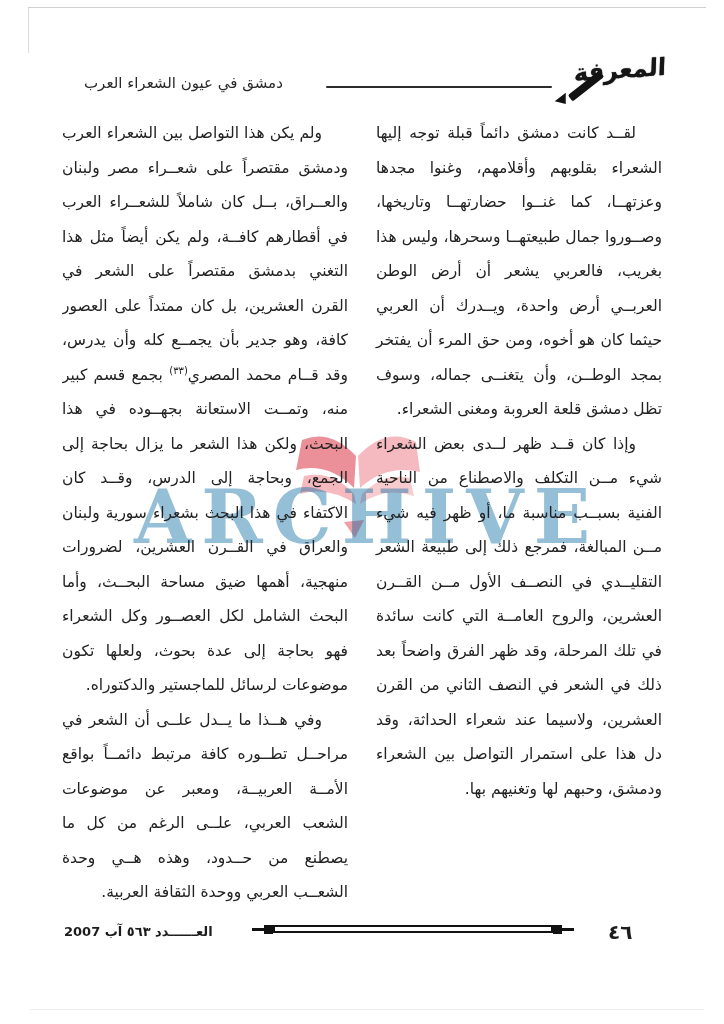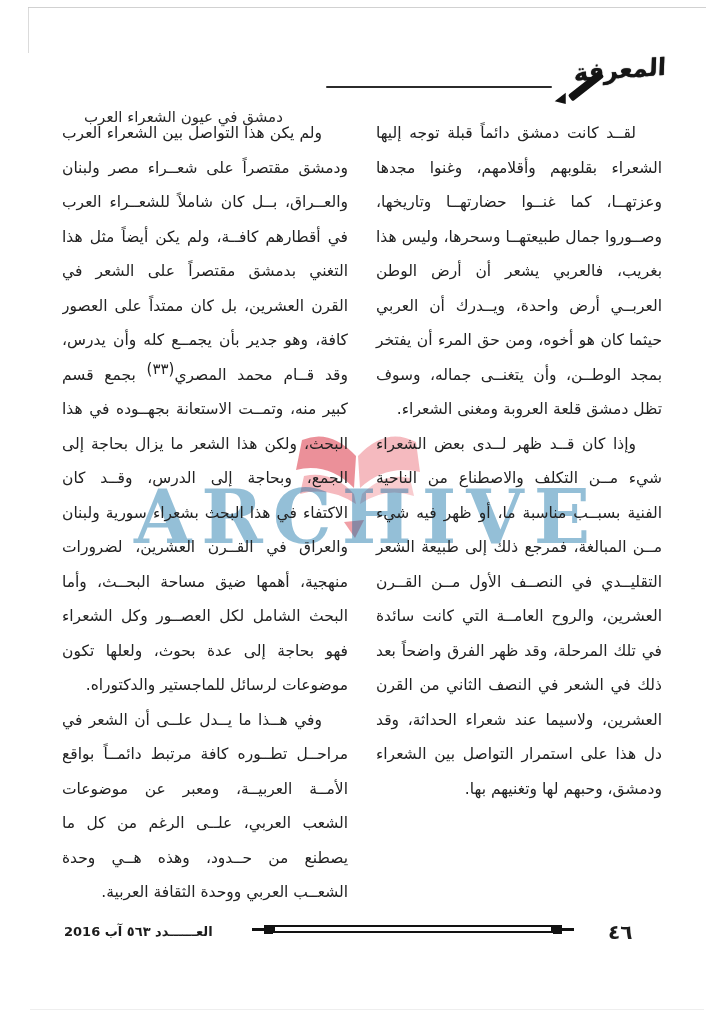--- a/index.html
+++ b/index.html
@@ -19,21 +19,20 @@
   .scan-edge-top{position:absolute;top:7px;left:28px;right:18px;height:1px;background:#c6c6c6;opacity:.8;}
   .scan-edge-left{position:absolute;top:7px;left:28px;width:1px;height:46px;background:#cccccc;opacity:.7;}
   .scan-edge-bottom{position:absolute;bottom:14px;left:30px;right:20px;height:1px;background:#e2e2e2;opacity:.6;}
 
   
   .header{position:absolute;top:0;left:0;right:0;height:115px;}
   .page-title{
     position:absolute;top:74px;left:84px;
     font-size:15px;color:#2a2a2a;direction:rtl;
     letter-spacing:0;
-    margin-top:34px;
   }
   .header-rule{
     position:absolute;top:86px;left:326px;width:226px;height:2px;background:#2b2b2b;border-radius:1px;
   }
   .magazine-logo{
     position:absolute;top:56px;left:548px;width:118px;height:48px;
     direction:rtl;
   }
   .magazine-logo .logo-text{
     display:inline-block;
@@ -81,21 +80,21 @@
     flex:1;
     direction:rtl;
     text-align:justify;
     font-size:15.5px;
     line-height:34.5px;
     color:#222;
   }
   .col p{margin:0;padding:0;text-indent:26px;}
   .col p.no-indent{text-indent:0;}
   .footnote-sup{
-    font-size:15px;vertical-align:super;line-height:0;
+    font-size:10px;vertical-align:super;line-height:0;
   }
 
   
   .footer{position:absolute;left:0;right:0;bottom:72px;height:36px;z-index:1;}
   .page-number{
     position:absolute;left:608px;top:4px;font-size:20px;font-weight:bold;color:#1c1c1c;direction:rtl;
   }
   .issue-text{
     position:absolute;left:64px;top:8px;font-size:13px;font-weight:bold;color:#1c1c1c;direction:rtl;
     letter-spacing:0;
@@ -143,21 +142,21 @@
       <p>لقــد كانت دمشق دائماً قبلة توجه إليها الشعراء بقلوبهم وأقلامهم، وغنوا مجدها وعزتهــا، كما غنــوا حضارتهــا وتاريخها، وصــوروا جمال طبيعتهــا وسحرها، وليس هذا بغريب، فالعربي يشعر أن أرض الوطن العربــي أرض واحدة، ويــدرك أن العربي حيثما كان هو أخوه، ومن حق المرء أن يفتخر بمجد الوطــن، وأن يتغنــى جماله، وسوف تظل دمشق قلعة العروبة ومغنى الشعراء.</p>
       <p>وإذا كان قــد ظهر لــدى بعض الشعراء شيء مــن التكلف والاصطناع من الناحية الفنية بسبــب مناسبة ما، أو ظهر فيه شيء مــن المبالغة، فمرجع ذلك إلى طبيعة الشعر التقليــدي في النصــف الأول مــن القــرن العشرين، والروح العامــة التي كانت سائدة في تلك المرحلة، وقد ظهر الفرق واضحاً بعد ذلك في الشعر في النصف الثاني من القرن العشرين، ولاسيما عند شعراء الحداثة، وقد دل هذا على استمرار التواصل بين الشعراء ودمشق، وحبهم لها وتغنيهم بها.</p>
     </div>
     <div class="col">
       <p><span>ولم يكن هذا التواصل بين الشعراء العرب ودمشق مقتصراً على شعــراء مصر ولبنان والعــراق، بــل كان شاملاً للشعــراء العرب في أقطارهم كافــة، ولم يكن أيضاً مثل هذا التغني بدمشق مقتصراً على الشعر في القرن العشرين، بل كان ممتداً على العصور كافة، وهو جدير بأن يجمــع كله وأن يدرس، وقد قــام محمد المصري</span><sup class="footnote-sup">(٣٣)</sup><span> بجمع قسم كبير منه، وتمــت الاستعانة بجهــوده في هذا البحث، ولكن هذا الشعر ما يزال بحاجة إلى الجمع، وبحاجة إلى الدرس، وقــد كان الاكتفاء في هذا البحث بشعراء سورية ولبنان والعراق في القــرن العشرين، لضرورات منهجية، أهمها ضيق مساحة البحــث، وأما البحث الشامل لكل العصــور وكل الشعراء فهو بحاجة إلى عدة بحوث، ولعلها تكون موضوعات لرسائل للماجستير والدكتوراه.</span></p>
       <p>وفي هــذا ما يــدل علــى أن الشعر في مراحــل تطــوره كافة مرتبط دائمــاً بواقع الأمــة العربيــة، ومعبر عن موضوعات الشعب العربي، علــى الرغم من كل ما يصطنع من حــدود، وهذه هــي وحدة الشعــب العربي ووحدة الثقافة العربية.</p>
     </div>
   </div>
 
   <div class="footer">
-    <div class="issue-text">العــــــدد ٥٦٣ آب 2016</div>
+    <div class="issue-text">العــــــدد ٥٦٣ آب 2007</div>
     <div class="footer-rule">
       <span class="fr-stub"></span>
       <span class="fr-cap"></span>
       <span class="fr-bar"></span>
       <span class="fr-cap"></span>
       <span class="fr-stub"></span>
     </div>
     <div class="page-number">٤٦</div>
   </div>
 

